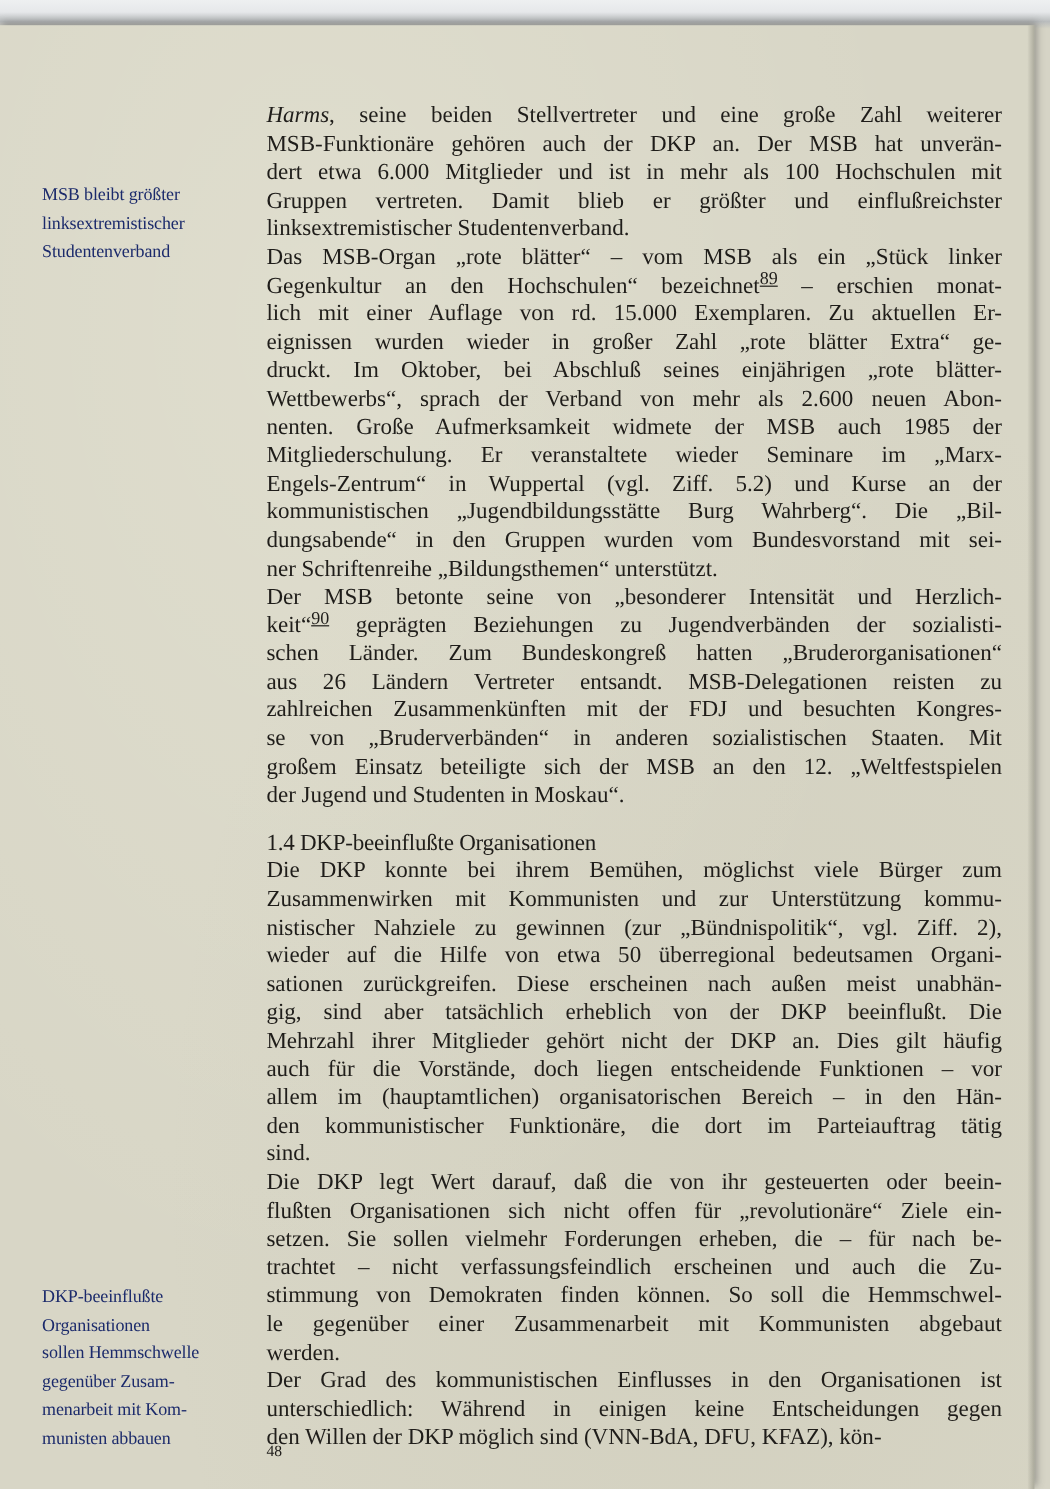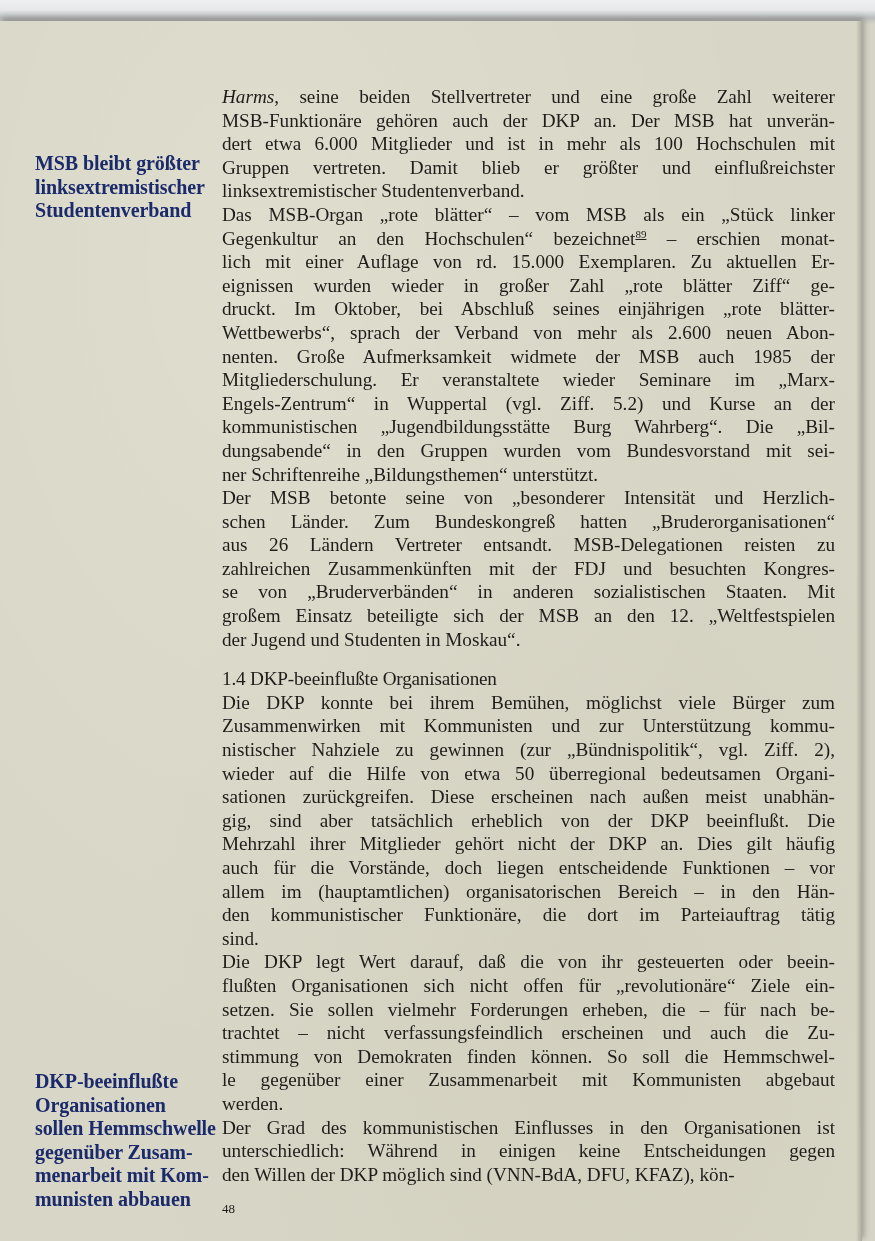--- a/index.html
+++ b/index.html
@@ -34,22 +34,22 @@
     top: 0;
     width: 6px;
     height: 100%;
     background: linear-gradient(to right, rgba(0,0,0,0), rgba(90,90,80,0.35));
   }
   .margin-note {
     position: absolute;
     left: 35px;
     width: 180px;
     font-family: "Liberation Serif", serif;
-    font-weight: bold;
-    font-size: 20px;
+    font-weight: normal;
+    font-size: 15px;
     line-height: 16.5px;
     color: #1b2a6b;
     letter-spacing: -0.1px;
   }
   .body-col {
     position: absolute;
     left: 222px;
     width: 613px;
     font-family: "Liberation Serif", serif;
     font-size: 19.2px;
@@ -71,21 +71,21 @@
     letter-spacing: -0.2px;
   }
   .page-number {
     position: absolute;
     left: 222px;
     top: 1201px;
     font-family: "Liberation Serif", serif;
     font-size: 13px;
     color: #1f1d1a;
   }
-  sup { font-size: 11px; line-height: 0; vertical-align: 7px; text-decoration: underline; }
+  sup { font-size: 15px; line-height: 0; vertical-align: 7px; text-decoration: underline; }
   em { font-style: italic; }
 </style>
 </head>
 <body>
 
 <div class="scan-frame"></div>
 
 <div class="page">
   <div class="page-right-edge"></div>
 
@@ -111,33 +111,34 @@
       <span class="line">MSB-Funktionäre gehören auch der DKP an. Der MSB hat unverän-</span>
       <span class="line">dert etwa 6.000 Mitglieder und ist in mehr als 100 Hochschulen mit</span>
       <span class="line">Gruppen vertreten. Damit blieb er größter und einflußreichster</span>
       <span class="line last">linksextremistischer Studentenverband.</span>
     </div>
 
     <div>
       <span class="line">Das MSB-Organ „rote blätter“ – vom MSB als ein „Stück linker</span>
       <span class="line"><span>Gegenkultur an den Hochschulen“ bezeichnet</span><sup>89</sup> <span>– erschien monat-</span></span>
       <span class="line">lich mit einer Auflage von rd. 15.000 Exemplaren. Zu aktuellen Er-</span>
-      <span class="line">eignissen wurden wieder in großer Zahl „rote blätter Ziff“ ge-</span>
+      <span class="line">eignissen wurden wieder in großer Zahl „rote blätter Extra“ ge-</span>
       <span class="line">druckt. Im Oktober, bei Abschluß seines einjährigen „rote blätter-</span>
       <span class="line">Wettbewerbs“, sprach der Verband von mehr als 2.600 neuen Abon-</span>
       <span class="line">nenten. Große Aufmerksamkeit widmete der MSB auch 1985 der</span>
       <span class="line">Mitgliederschulung. Er veranstaltete wieder Seminare im „Marx-</span>
       <span class="line">Engels-Zentrum“ in Wuppertal (vgl. Ziff. 5.2) und Kurse an der</span>
       <span class="line">kommunistischen „Jugendbildungsstätte Burg Wahrberg“. Die „Bil-</span>
       <span class="line">dungsabende“ in den Gruppen wurden vom Bundesvorstand mit sei-</span>
       <span class="line last">ner Schriftenreihe „Bildungsthemen“ unterstützt.</span>
     </div>
 
     <div>
       <span class="line">Der MSB betonte seine von „besonderer Intensität und Herzlich-</span>
+      <span class="line"><span>keit“</span><sup>90</sup><span> geprägten Beziehungen zu Jugendverbänden der sozialisti-</span></span>
       <span class="line">schen Länder. Zum Bundeskongreß hatten „Bruderorganisationen“</span>
       <span class="line">aus 26 Ländern Vertreter entsandt. MSB-Delegationen reisten zu</span>
       <span class="line">zahlreichen Zusammenkünften mit der FDJ und besuchten Kongres-</span>
       <span class="line">se von „Bruderverbänden“ in anderen sozialistischen Staaten. Mit</span>
       <span class="line">großem Einsatz beteiligte sich der MSB an den 12. „Weltfestspielen</span>
       <span class="line last">der Jugend und Studenten in Moskau“.</span>
     </div>
 
     <div style="height:16px;"></div>
 

